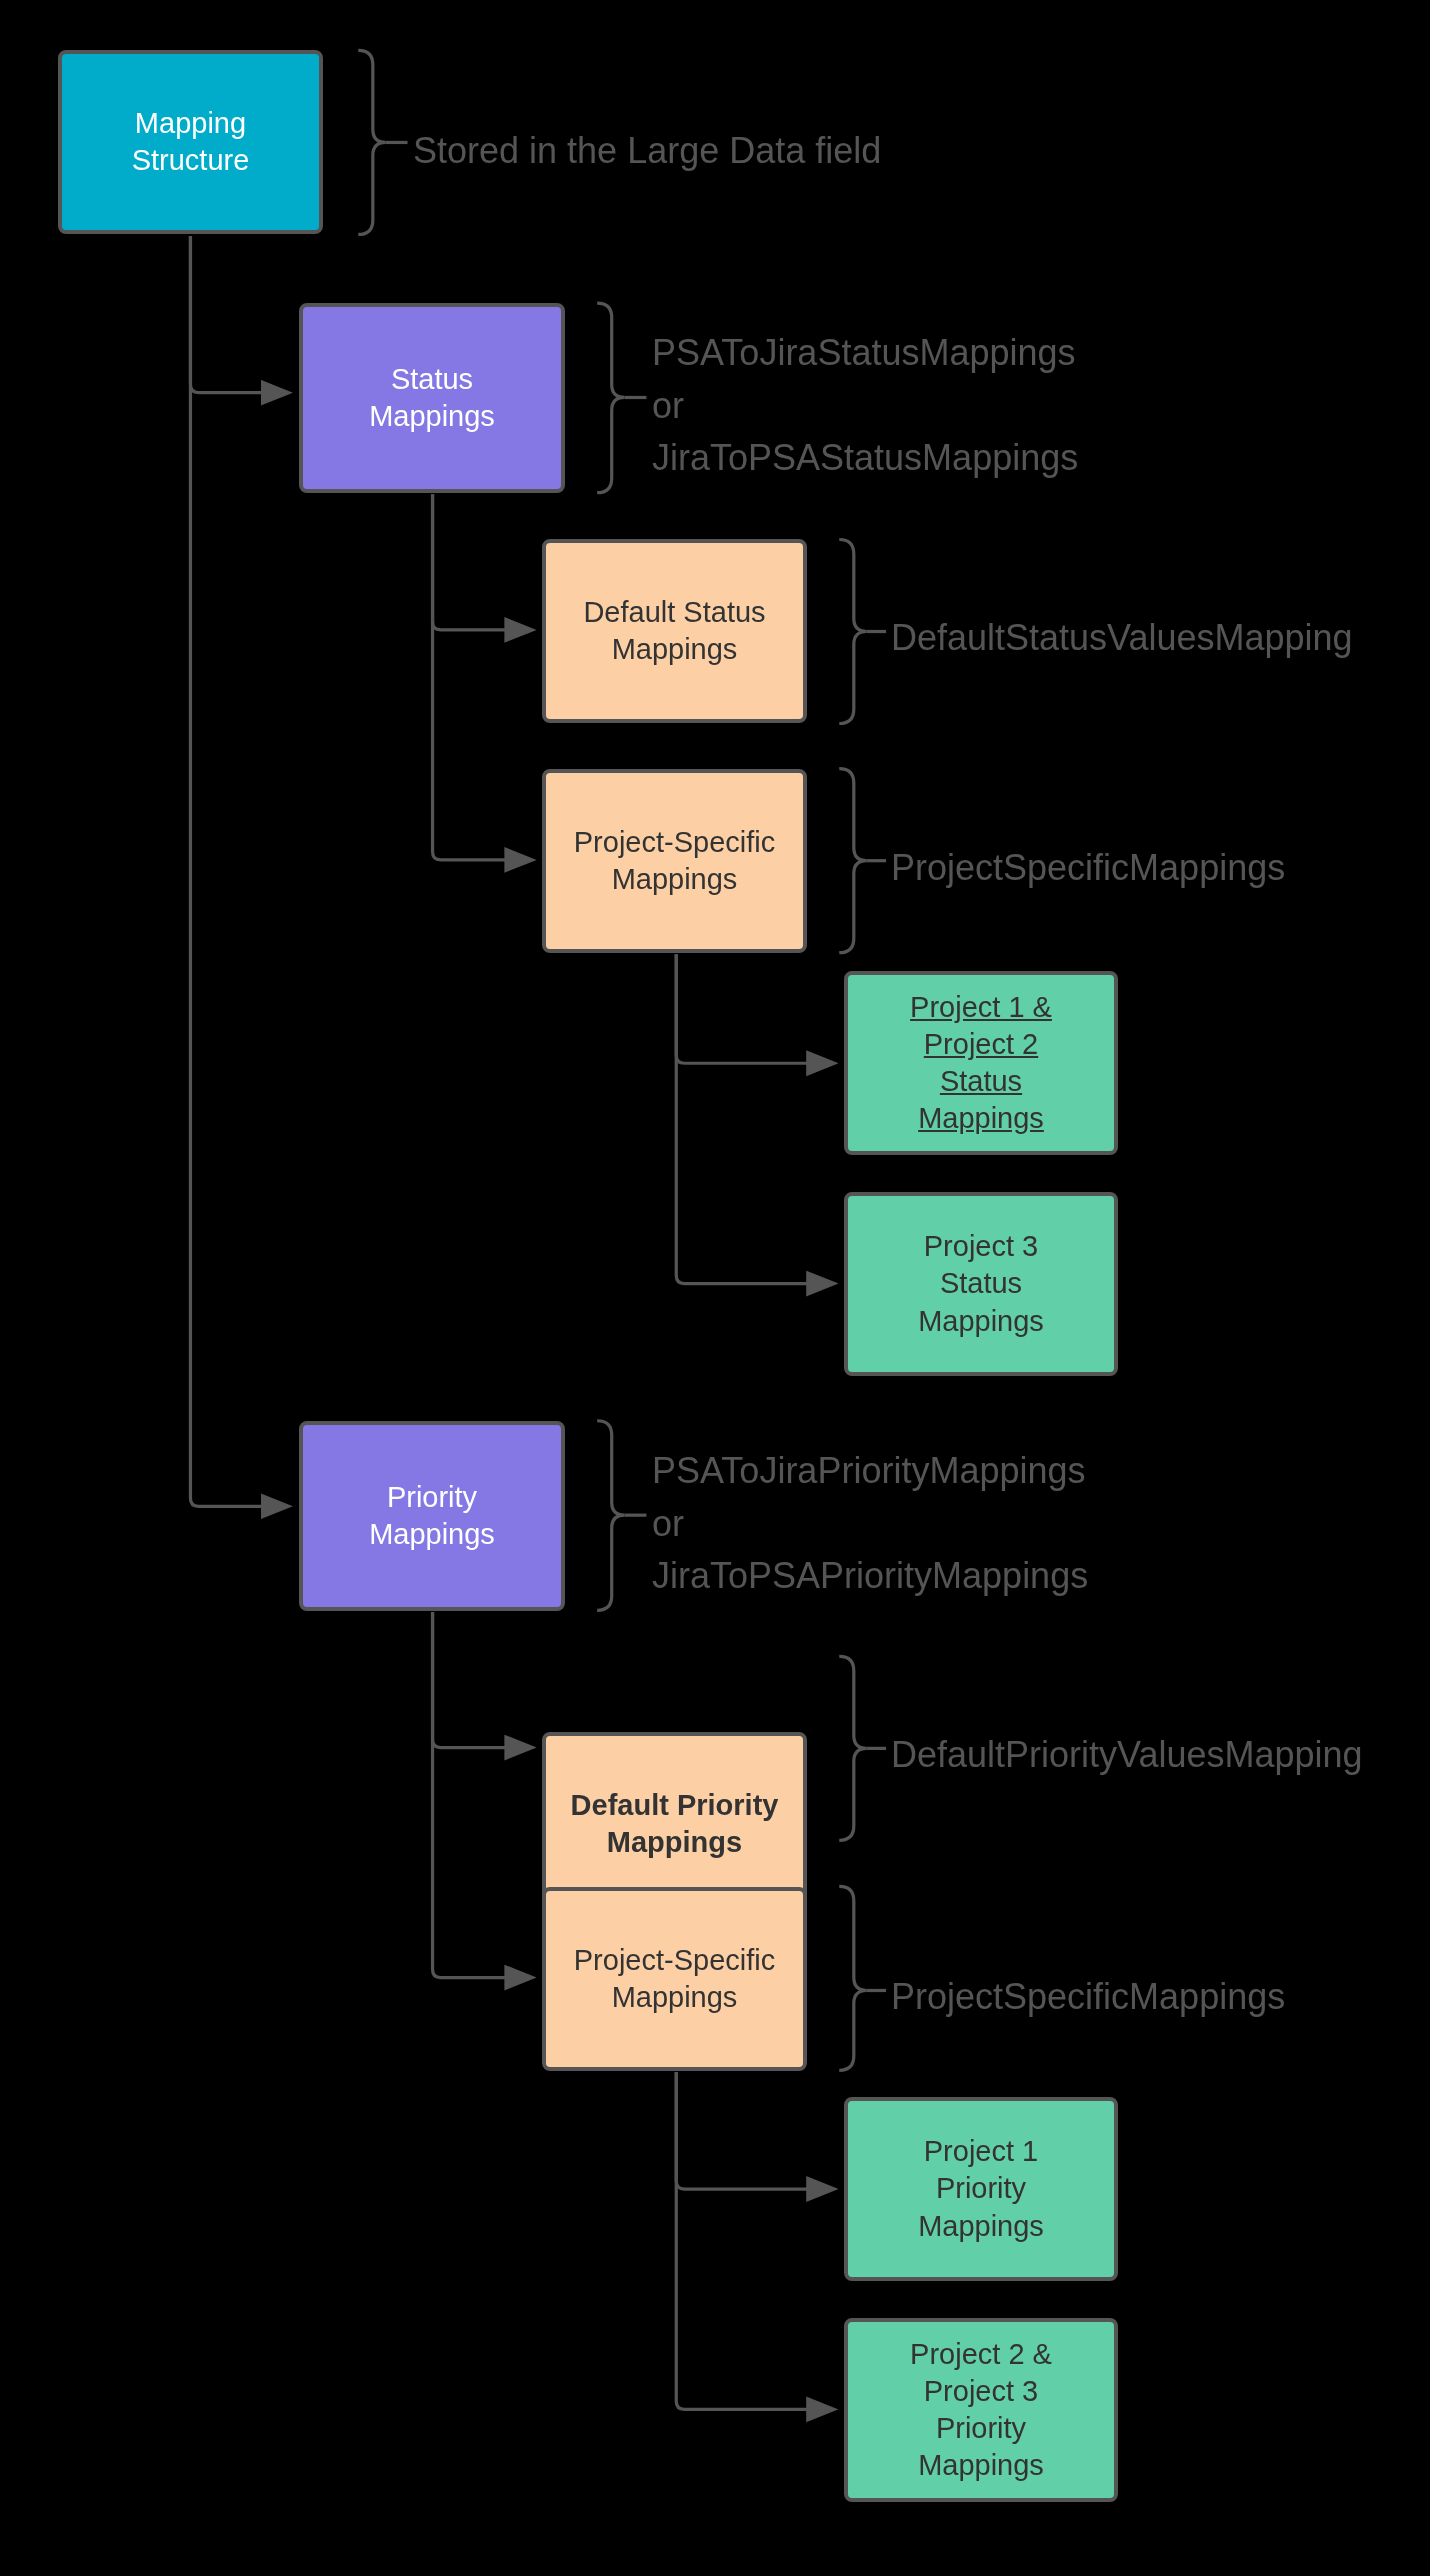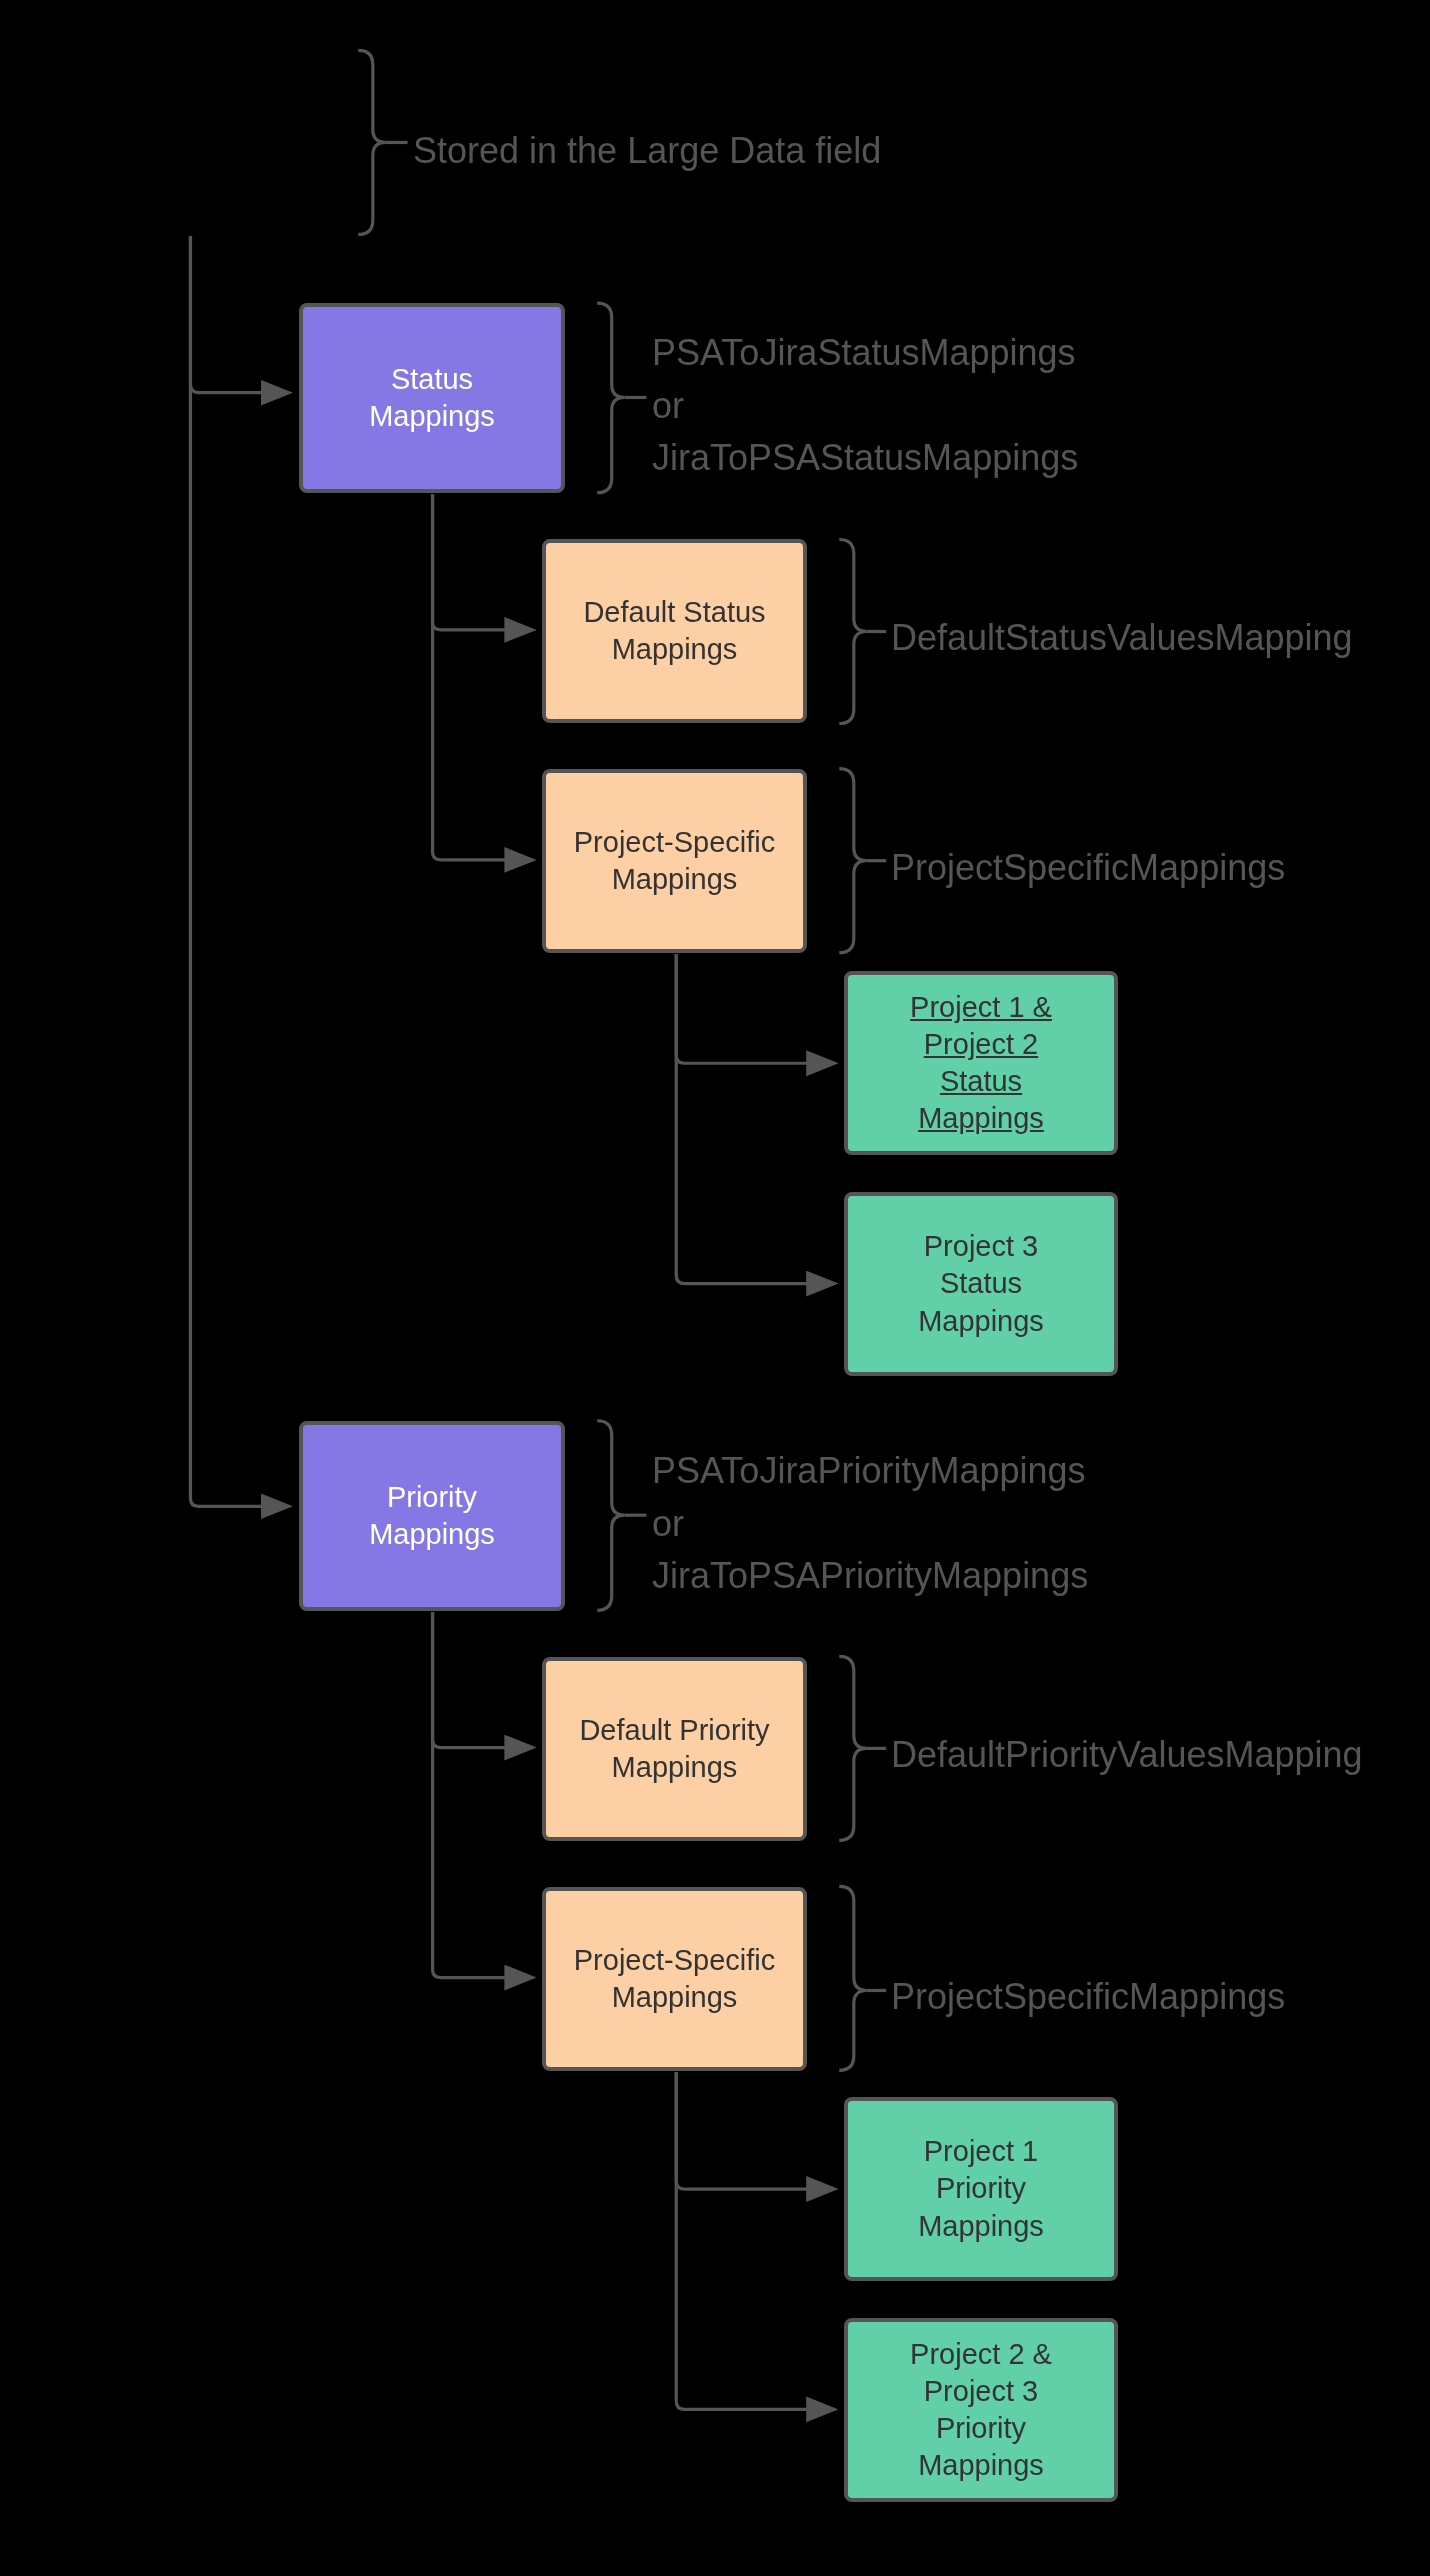--- a/index.html
+++ b/index.html
@@ -127,20 +127,22 @@
       <path d="M1040,2052 Q1058,2052 1058,2070 L1058,2150 Q1058,2166 1074,2166 Q1058,2166 1058,2182 L1058,2262 Q1058,2280 1040,2280" fill="none" stroke="#555555" stroke-width="4"></path>
       <path d="M1074,2166 L1098,2166" fill="none" stroke="#555555" stroke-width="4"></path>
     </g>
 
     <g>
       <path d="M1040,2337 Q1058,2337 1058,2355 L1058,2450 Q1058,2466 1074,2466 Q1058,2466 1058,2482 L1058,2547 Q1058,2565 1040,2565" fill="none" stroke="#555555" stroke-width="4"></path>
       <path d="M1074,2466 L1098,2466" fill="none" stroke="#555555" stroke-width="4"></path>
     </g>
   </svg>
 
+  <div class="node root" style="left:58px; top:50px; width:265px; height:184px;">Mapping
+Structure</div>
 
   <div class="node level1" style="left:299px; top:303px; width:266px; height:190px;">Status
 Mappings</div>
 
   <div class="node level2" style="left:542px; top:539px; width:265px; height:184px;">Default Status
 Mappings</div>
 
   <div class="node level2" style="left:542px; top:769px; width:265px; height:184px;">Project-Specific
 Mappings</div>
 
@@ -149,21 +151,21 @@
 Status
 Mappings</div>
 
   <div class="node level3" style="left:844px; top:1192px; width:274px; height:184px;">Project 3
 Status
 Mappings</div>
 
   <div class="node level1" style="left:299px; top:1421px; width:266px; height:190px;">Priority
 Mappings</div>
 
-  <div class="node level2" style="left:542px; top:1657px; width:265px; height:184px;">Default Priority
+  <div class="node level2" style="left:542px; top:1732px; width:265px; height:184px;font-weight:bold;">Default Priority
 Mappings</div>
 
   <div class="node level2" style="left:542px; top:1887px; width:265px; height:184px;">Project-Specific
 Mappings</div>
 
   <div class="node level3" style="left:844px; top:2097px; width:274px; height:184px;">Project 1
 Priority
 Mappings</div>
 
   <div class="node level3" style="left:844px; top:2318px; width:274px; height:184px;">Project 2 &amp;

